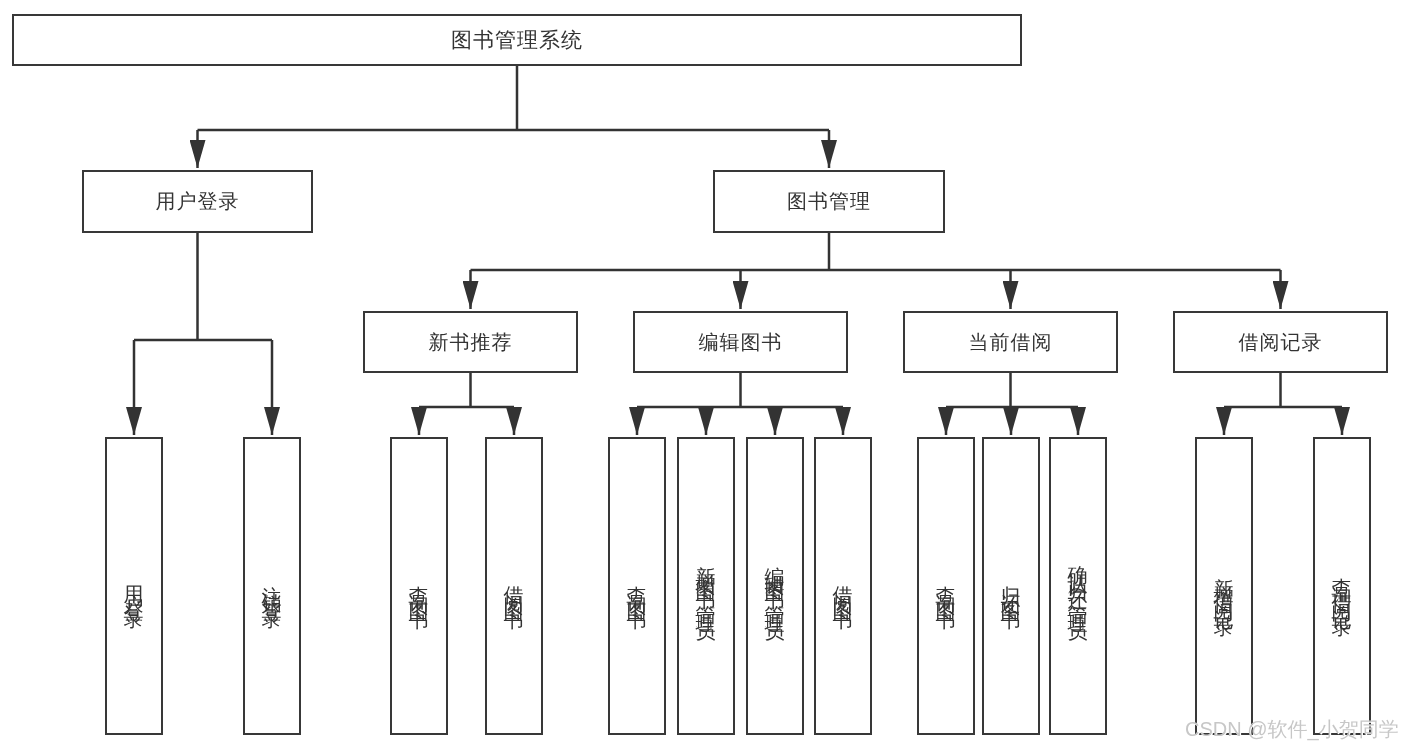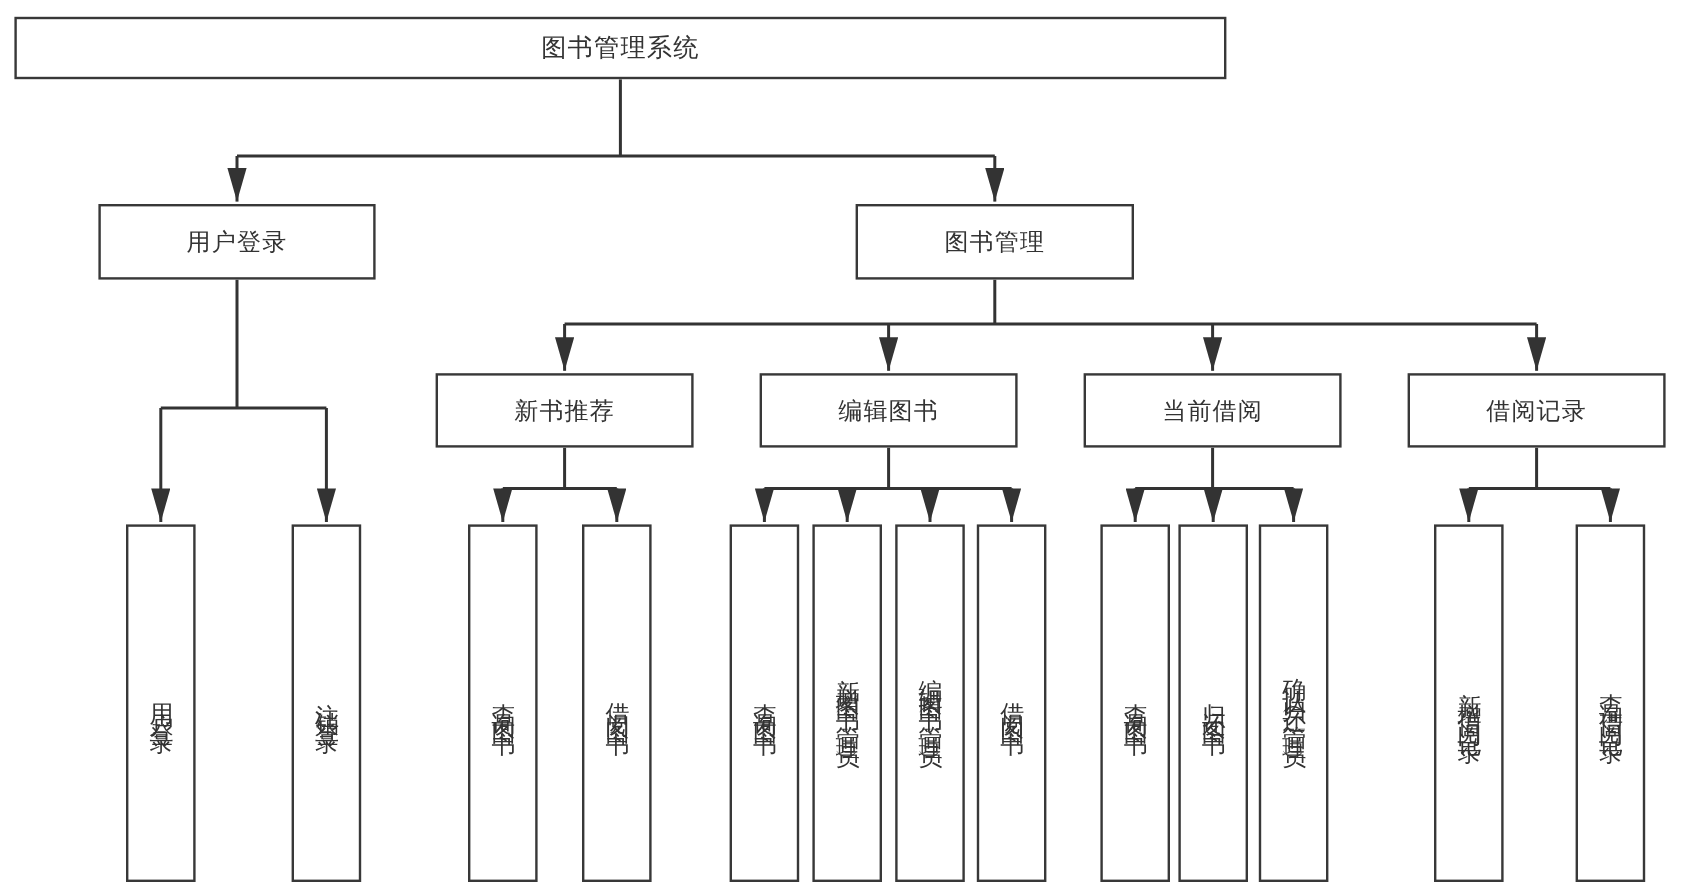--- a/index.html
+++ b/index.html
@@ -181,14 +181,15 @@
     <span>确认归还（管理员）</span>
   </div>
 
   <div class="node vnode" style="left:1195px; top:437px; width:58px; height:298px;">
     <span>新增借阅记录</span>
   </div>
   <div class="node vnode" style="left:1313px; top:437px; width:58px; height:298px;">
     <span>查询借阅记录</span>
   </div>
 
+  <div class="watermark">CSDN @软件_小贺同学</div>
 
 </div>
 
 </body></html>

